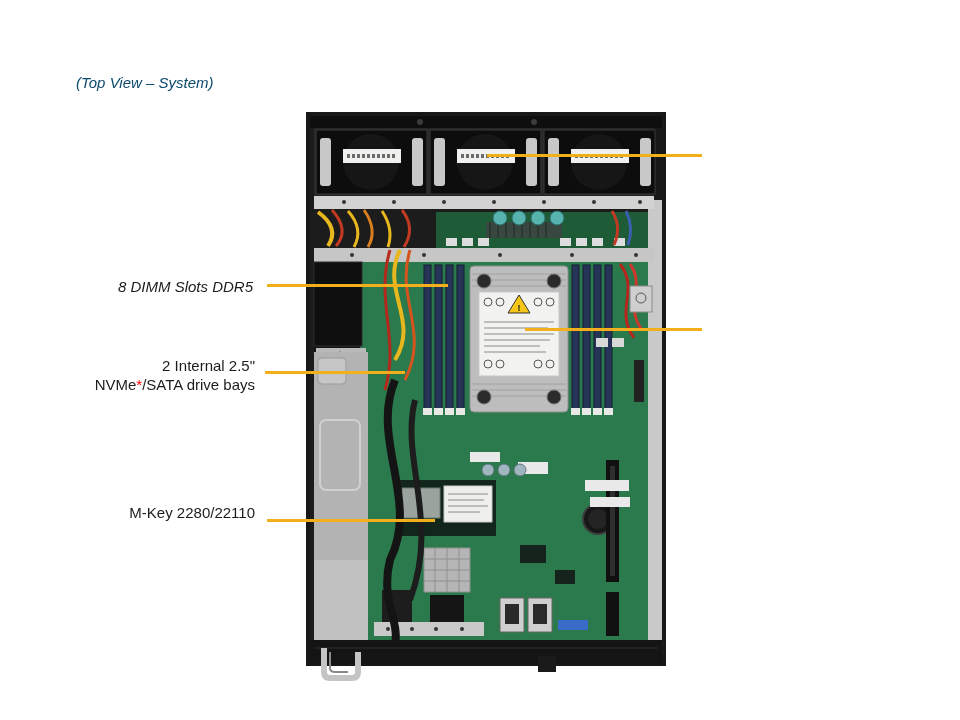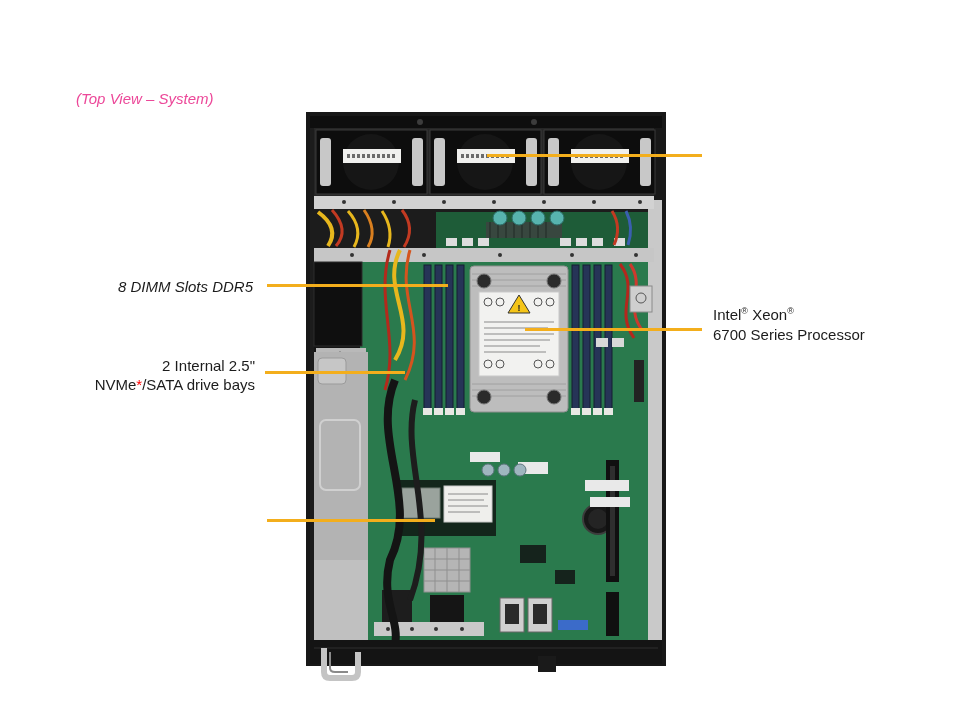--- a/index.html
+++ b/index.html
@@ -1,18 +1,18 @@
 <!DOCTYPE html>
 <html><head>
 <meta charset="utf-8">
 <style>
   html,body{margin:0;padding:0;background:#ffffff;}
   .page{position:relative;width:960px;height:720px;background:#ffffff;overflow:hidden;
         font-family:"Liberation Sans", sans-serif;color:#1c1c1c;}
-  .title{position:absolute;left:76px;top:90px;font-size:15px;font-style:italic;color:#ec4899;}
+  .title{position:absolute;left:76px;top:74px;font-size:15px;font-style:italic;color:#0c4a6e;}
   .label{position:absolute;font-size:15px;line-height:19px;color:#1c1c1c;white-space:nowrap;}
   .label.right-align{text-align:right;}
   .sup{font-size:9px;vertical-align:super;line-height:0;}
   .red{color:#FF0000;}
   .callout{position:absolute;height:3px;background:#F3AE1C;}
   .footnote{position:absolute;left:56px;top:697px;font-size:11px;color:#FF0000;white-space:nowrap;}
   .lbl-fans{left:712px;top:148px;}
   .lbl-processor{left:713px;top:305px;line-height:20px;}
   .lbl-dimm{right:707px;top:277px;font-style:italic;}
   .lbl-drive{right:705px;top:356px;}
@@ -266,28 +266,25 @@
 
   <div class="title">(Top View – System)</div>
 
   <div class="callout" style="left:487px;top:154px;width:215px;"></div>
   <div class="callout" style="left:525px;top:328px;width:177px;"></div>
   <div class="callout" style="left:267px;top:284px;width:181px;"></div>
   <div class="callout" style="left:265px;top:371px;width:140px;"></div>
   <div class="callout" style="left:267px;top:519px;width:168px;"></div>
 
 
-  <div class="label lbl-processor">
-    <div><span>Intel</span><span class="sup">®</span><span> Xeon</span><span class="sup">®</span></div>
-    <div>6700 Series Processor</div>
-  </div>
 
   <div class="label right-align lbl-dimm">8 DIMM Slots DDR5</div>
 
   <div class="label right-align lbl-drive">
     <div>2 Internal 2.5"</div>
     <div><span>NVMe</span><span class="red">*</span><span>/SATA drive bays</span></div>
   </div>
 
   <div class="label right-align lbl-m2">
+    <div>M-Key 2280/22110</div>
   </div>
 
 </div>
 
 </body></html>

